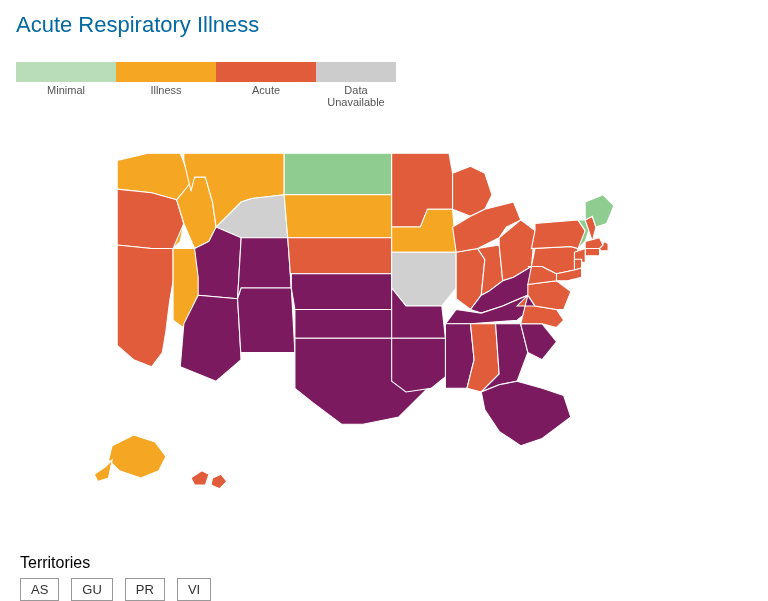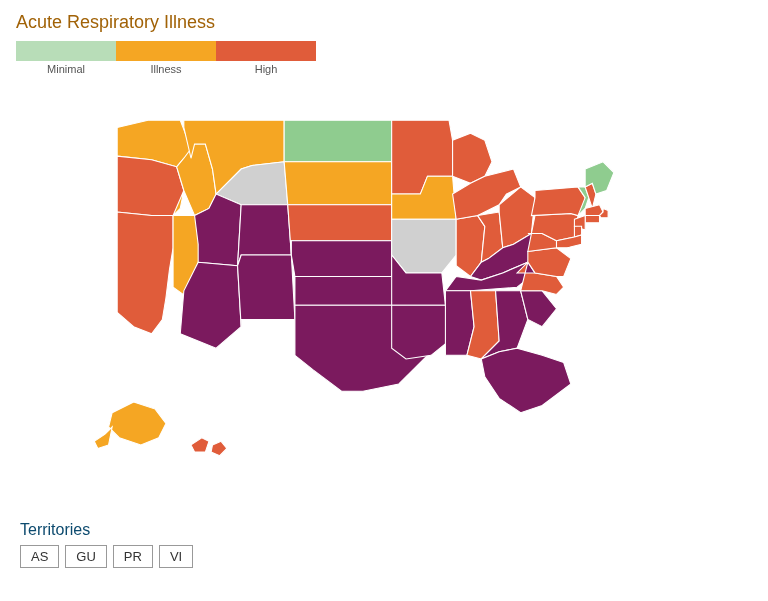--- a/index.html
+++ b/index.html
@@ -8,24 +8,24 @@
       background: #fff;
       width: 768px;
       height: 601px;
       overflow: hidden;
     }
     .container {
       padding: 12px 16px;
       width: 768px;
     }
     .title {
-      font-size: 18px;
+      font-size: 22px;
       font-weight: normal;
-      color: #a16207;
-      margin-bottom: 8px;
+      color: #0369a1;
+      margin-bottom: 24px;
     }
     .legend {
       display: flex;
       align-items: flex-start;
       margin-bottom: 8px;
       gap: 0;
     }
     .legend-item {
       display: flex;
       flex-direction: column;
@@ -58,26 +58,26 @@
       width: 100%;
       height: 100%;
     }
     .territories-section {
       margin-top: 8px;
       padding-left: 4px;
     }
     .territories-title {
       font-size: 16px;
       font-weight: normal;
-      color: #0c4a6e;
+      color: #000000;
       margin-bottom: 6px;
     }
     .territory-buttons {
       display: flex;
-      gap: 6px;
+      gap: 12px;
     }
     .territory-btn {
       border: 1px solid #999;
       background: #fff;
       padding: 3px 10px;
       font-size: 13px;
       cursor: pointer;
       color: #333;
     }
 
@@ -104,21 +104,25 @@
     <div class="legend-item">
       <div class="legend-color minimal"></div>
       <span class="legend-label">Minimal</span>
     </div>
     <div class="legend-item">
       <div class="legend-color moderate"></div>
       <span class="legend-label">Illness</span>
     </div>
     <div class="legend-item">
       <div class="legend-color high"></div>
-      <span class="legend-label">High</span>
+      <span class="legend-label">Acute</span>
+    </div>
+    <div class="legend-item">
+      <div class="legend-color unavailable"></div>
+      <span class="legend-label">Data<br>Unavailable</span>
     </div>
   </div>
 
   <div class="map-container">
     
     <svg class="us-map" viewBox="0 0 960 600">
 
       <path class="state moderate" d="M107,62 L107,102 L155,107 L190,117 L200,105 L210,105 L215,85 L205,78 L195,52 L150,52 Z"></path>
 
       <path class="state high" d="M107,102 L107,180 L155,185 L185,185 L195,175 L200,150 L190,117 L155,107 Z"></path>

